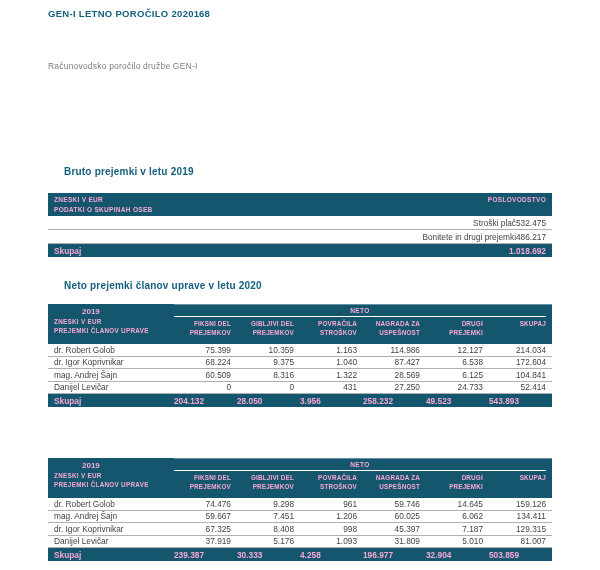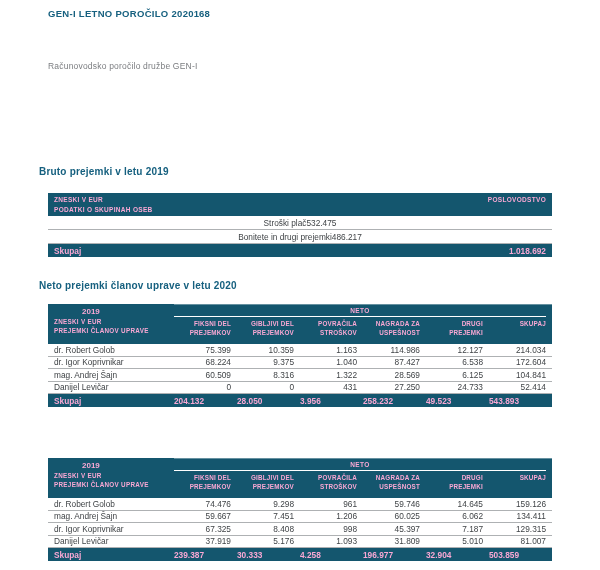--- a/index.html
+++ b/index.html
@@ -13,32 +13,32 @@
   .page{
     position:relative;width:600px;height:570px;background:#fff;overflow:hidden;
     font-family:"Liberation Sans","DejaVu Sans",sans-serif;color:var(--textdark);
   }
   
   .doc-header{position:absolute;left:48px;right:48px;top:8px;display:flex;justify-content:flex-start;align-items:baseline;}
   .doc-title{font-size:9.5px;font-weight:bold;color:var(--title);letter-spacing:.3px;}
   .page-num{font-size:9.5px;font-weight:bold;color:var(--title);}
   .doc-subtitle{position:absolute;left:48px;top:21px;font-size:8.5px;color:var(--subtle);letter-spacing:.2px;margin-top:40px;}
   
-  .section-title{position:absolute;left:39px;font-size:10px;font-weight:bold;color:var(--title);letter-spacing:.2px;}
+  .section-title{position:absolute;left:64px;font-size:10px;font-weight:bold;color:var(--title);letter-spacing:.2px;}
   .st1{top:166px;} .st2{top:280px;} .st3{top:435px;}
   
   .tbl{position:absolute;left:48px;width:504px;}
   .t1{top:193px;} .t2{top:304px;} .t3{top:458px;}
   .band{background:var(--band);color:#f9a8d4;}
   
   .hdr1{display:flex;justify-content:space-between;height:23px;padding:2px 6px 0 6px;box-sizing:border-box;}
   .hdr1-left div{font-size:6.5px;font-weight:bold;letter-spacing:.3px;line-height:9.5px;text-transform:uppercase;}
   .hdr1-right{font-size:6.5px;font-weight:bold;letter-spacing:.3px;line-height:9.5px;text-transform:uppercase;}
   
-  .row1{display:flex;justify-content:center;height:14px;align-items:center;border-bottom:1px solid var(--sep);padding:0 6px;box-sizing:border-box;}
+  .row1{display:flex;justify-content:flex-end;height:14px;align-items:center;border-bottom:1px solid var(--sep);padding:0 6px;box-sizing:border-box;}
   .row1 .lbl{font-size:8.3px;}
   .row1 .val{font-size:8.3px;text-align:right;}
   .trow1{display:flex;justify-content:space-between;height:13px;align-items:center;padding:0 6px;box-sizing:border-box;}
   .trow1 .lbl{font-size:8.3px;font-weight:bold;}
   .trow1 .val{font-size:8.3px;font-weight:bold;text-align:right;}
   
   .hdr2{display:flex;height:40px;box-sizing:border-box;}
   .hdr2-left{width:25%;box-sizing:border-box;padding:2px 0 0 6px;}
   .hdr2-left .yr{font-size:8px;font-weight:bold;line-height:11px;margin-left:28px;}
   .hdr2-left .hl{font-size:6.3px;font-weight:bold;letter-spacing:.3px;line-height:9px;text-transform:uppercase;}

